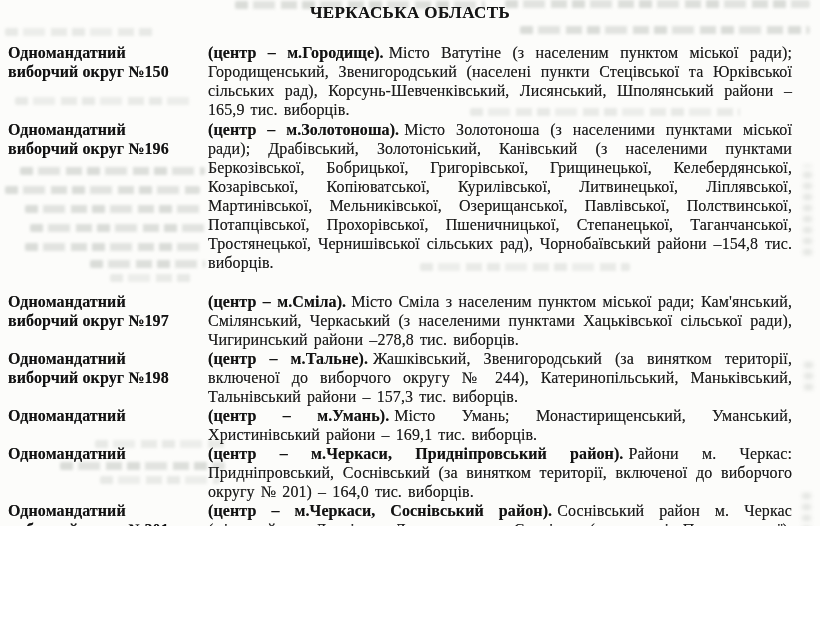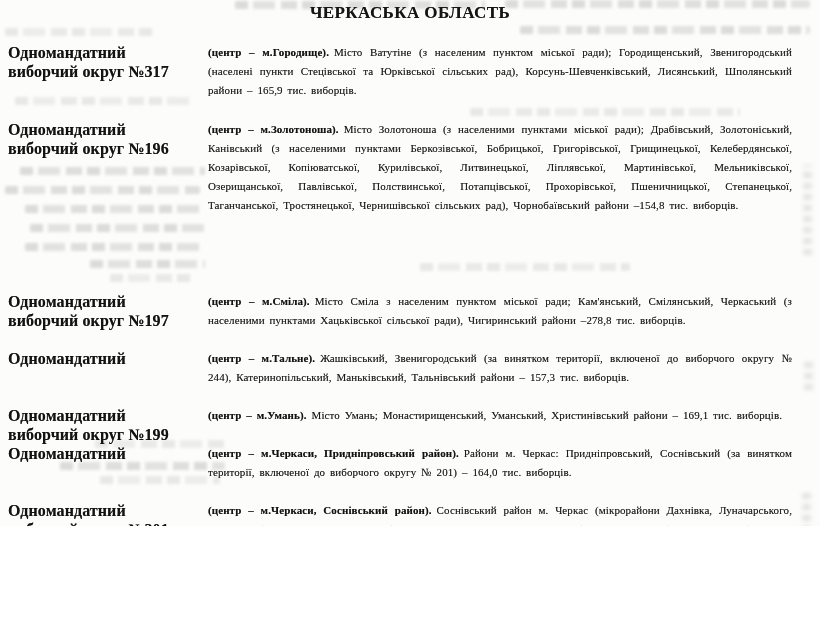--- a/index.html
+++ b/index.html
@@ -50,21 +50,21 @@
   .entry-label {
     font-weight: bold;
     font-size: 16px;
     line-height: 19px;
     color: #131313;
     letter-spacing: 0.1px;
     padding-right: 6px;
   }
   .entry-body {
     margin: 0;
-    font-size: 11px;
+    font-size: 16px;
     line-height: 19px;
     text-align: justify;
     letter-spacing: 0.1px;
     word-spacing: 2px;
   }
   .lead {
     font-weight: bold;
     margin-right: 5px;
     color: #131313;
   }
@@ -122,21 +122,21 @@
   <div class="blv" style="left:804px; top:358px; height:32px;"></div>
   <div class="blv" style="left:802px; top:488px; height:55px;"></div>
 
   <h1 class="doc-title">ЧЕРКАСЬКА ОБЛАСТЬ</h1>
 
   <div class="entries">
 
     <div class="entry">
       <div class="entry-label">
         <div>Одномандатний</div>
-        <div>виборчий округ №317</div>
+        <div>виборчий округ №150</div>
       </div>
       <p class="entry-body"><span class="lead">(центр – м.Городище).</span><span>Місто Ватутіне (з населеним пунктом міської ради); Городищенський, Звенигородський (населені пункти Стецівської та Юрківської сільських рад), Корсунь-Шевченківський, Лисянський, Шполянський райони – 165,9 тис. виборців.</span></p>
     </div>
 
     <div class="entry">
       <div class="entry-label">
         <div>Одномандатний</div>
         <div>виборчий округ №196</div>
       </div>
       <p class="entry-body"><span class="lead">(центр – м.Золотоноша).</span><span>Місто Золотоноша (з населеними пунктами міської ради); Драбівський, Золотоніський, Канівський (з населеними пунктами Беркозівської, Бобрицької, Григорівської, Грищинецької, Келебердянської, Козарівської, Копіюватської, Курилівської, Литвинецької, Ліплявської, Мартинівської, Мельниківської, Озерищанської, Павлівської, Полствинської, Потапцівської, Прохорівської, Пшеничницької, Степанецької, Таганчанської, Тростянецької, Чернишівської сільських рад), Чорнобаївський райони –154,8 тис. виборців.</span></p>
@@ -146,28 +146,28 @@
       <div class="entry-label">
         <div>Одномандатний</div>
         <div>виборчий округ №197</div>
       </div>
       <p class="entry-body"><span class="lead">(центр – м.Сміла).</span><span>Місто Сміла з населеним пунктом міської ради; Кам'янський, Смілянський, Черкаський (з населеними пунктами Хацьківської сільської ради), Чигиринський райони –278,8 тис. виборців.</span></p>
     </div>
 
     <div class="entry">
       <div class="entry-label">
         <div>Одномандатний</div>
+        <div>виборчий округ №198</div>
       </div>
       <p class="entry-body"><span class="lead">(центр – м.Тальне).</span><span>Жашківський, Звенигородський (за винятком території, включеної до виборчого округу № 244), Катеринопільський, Маньківський, Тальнівський райони – 157,3 тис. виборців.</span></p>
     </div>
 
     <div class="entry">
       <div class="entry-label">
         <div>Одномандатний</div>
-        <div>виборчий округ №199</div>
       </div>
       <p class="entry-body"><span class="lead">(центр – м.Умань).</span><span>Місто Умань; Монастирищенський, Уманський, Христинівський райони – 169,1 тис. виборців.</span></p>
     </div>
 
     <div class="entry">
       <div class="entry-label">
         <div>Одномандатний</div>
       </div>
       <p class="entry-body"><span class="lead">(центр – м.Черкаси, Придніпровський район).</span><span>Райони м. Черкас: Придніпровський, Соснівський (за винятком території, включеної до виборчого округу № 201) – 164,0 тис. виборців.</span></p>
     </div>

